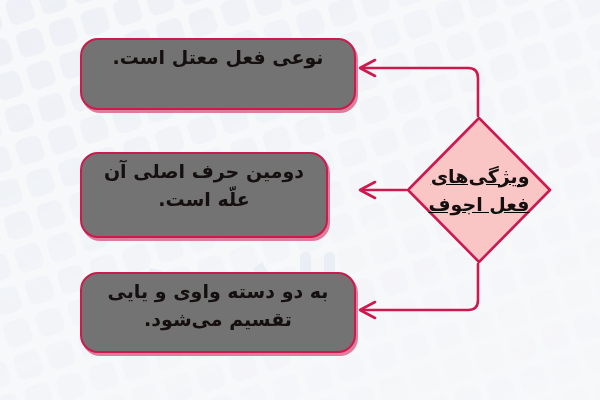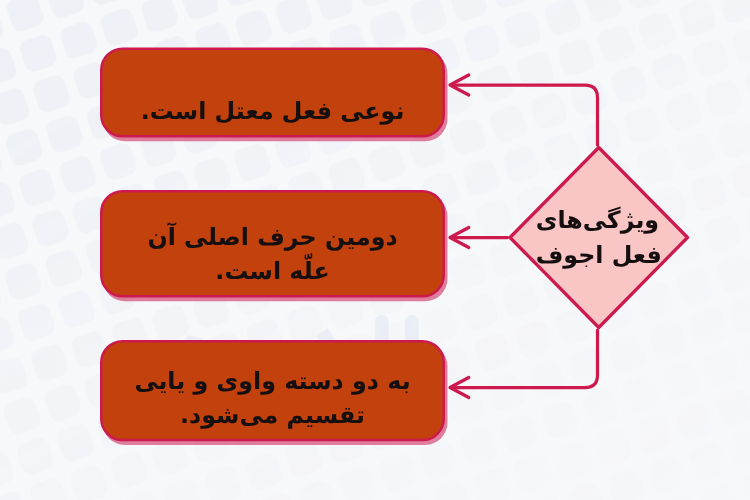--- a/index.html
+++ b/index.html
@@ -40,44 +40,44 @@
     position: absolute;
     left: 0; top: 0;
     width: 600px; height: 400px;
     pointer-events: none;
   }
 
   
   .node-box {
     position: absolute;
     box-sizing: border-box;
-    background: #c2410c;
+    background: #737373;
     border: 2.5px solid #cc1a4f;
     border-radius: 18px;
     display: flex;
-    align-items: flex-end;
+    align-items: flex-start;
     justify-content: center;
     direction: rtl;
     text-align: center;
     padding: 4px 16px;
     box-shadow: 2px 3px 0 rgba(204,26,79,0.55);
   }
   .node-label {
     font-family: "DejaVu Sans", sans-serif;
     font-weight: bold;
     font-size: 19px;
     line-height: 1.45;
     color: #15100f;
     direction: rtl;
     unicode-bidi: isolate;
     white-space: pre-line;
   }
 
   #box-1 { left: 80px;  top: 38px;  width: 276px; height: 72px; }
-  #box-2 { left: 80px;  top: 152px; width: 276px; height: 86px; }
+  #box-2 { left: 80px;  top: 152px; width: 248px; height: 86px; }
   #box-3 { left: 80px;  top: 272px; width: 276px; height: 81px; }
 
   
   #diamond-wrap {
     position: absolute;
     left: 404px;
     top: 114px;
     width: 150px;
     height: 152px;
   }
@@ -89,21 +89,22 @@
   }
   #diamond-text {
     position: absolute;
     left: 0; top: 0;
     width: 150px;
     height: 152px;
     display: flex;
     align-items: center;
     justify-content: center;
     direction: rtl;
-    text-align: left;
+    text-align: right;
+    text-decoration: underline;
   }
   #diamond-text .node-label {
     font-size: 19px;
     line-height: 1.5;
   }
 </style>
 </head>
 <body>
 
 <div id="stage">

